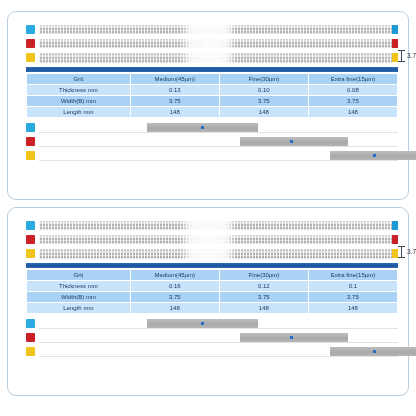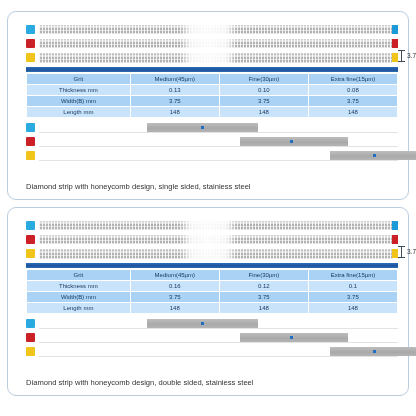--- a/index.html
+++ b/index.html
@@ -256,21 +256,20 @@
               </div>
             </div>
             <div class="sel-row">
               <div class="swatch sw-yellow"></div>
               <div class="sel-track">
                 <div class="sel-fill" style="left: 81%; width: 27%;"></div>
                 <div class="sel-dot" style="left: 93%;"></div>
               </div>
             </div>
           </div>
-          <div class="caption">Diamond strip with honeycomb design, single sided, stainiess steel</div>
         </div>
       </div>
       <div class="panel">
         <div class="panel-inner">
           <div class="strips">
             <div class="strip-row">
               <div class="swatch sw-blue" title="blue"></div>
               <div class="band"></div>
               <div class="end-swatch sw-blue"></div>
             </div>
@@ -338,17 +337,16 @@
               </div>
             </div>
             <div class="sel-row">
               <div class="swatch sw-yellow"></div>
               <div class="sel-track">
                 <div class="sel-fill" style="left: 81%; width: 27%;"></div>
                 <div class="sel-dot" style="left: 93%;"></div>
               </div>
             </div>
           </div>
-          <div class="caption">Diamond strip with honeycomb design, double sided, stainiess steel</div>
         </div>
       </div>
     </div>
 </div>
 
 </body></html>

